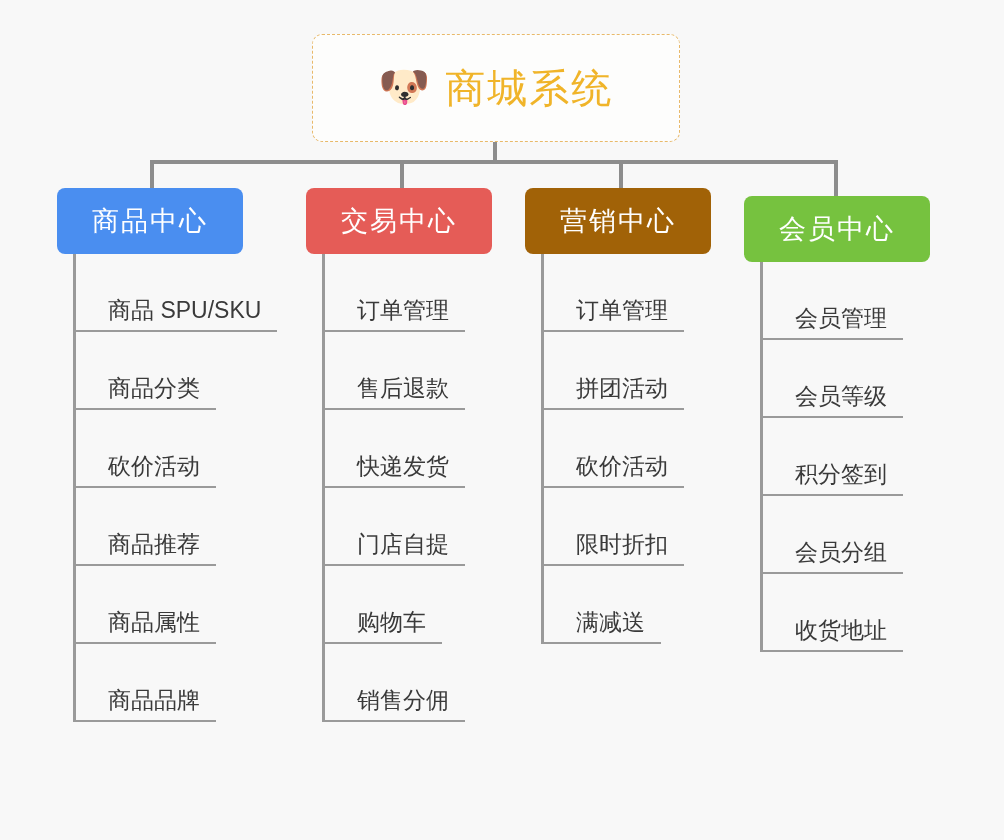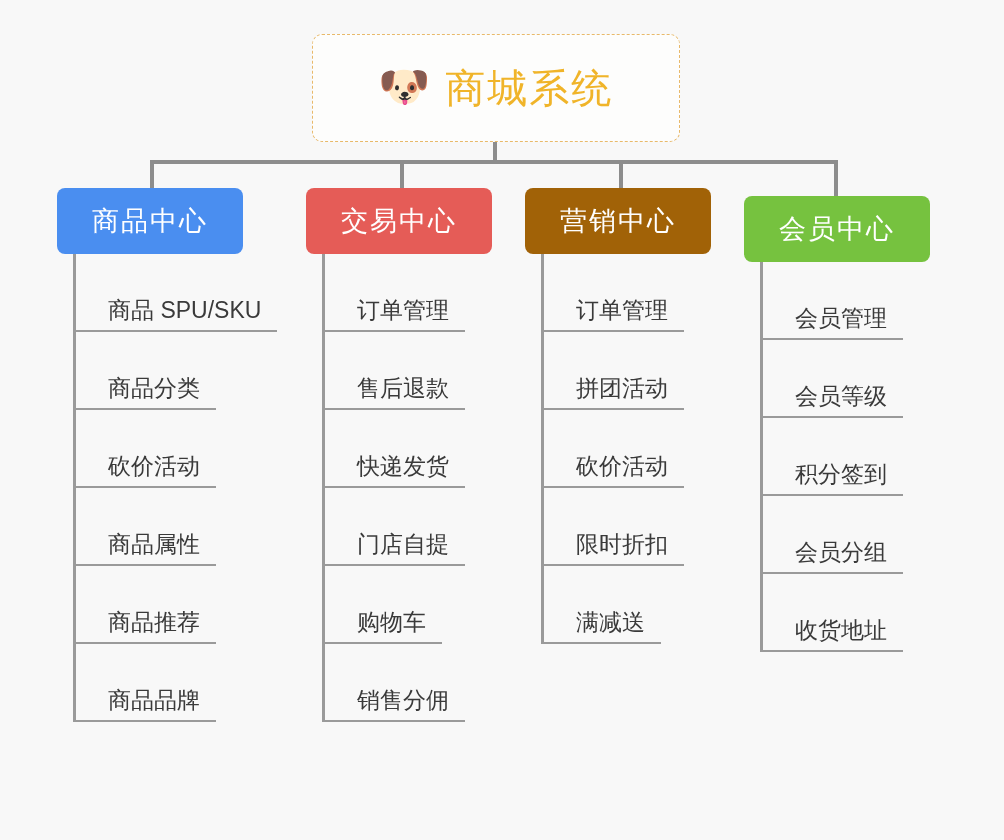--- a/index.html
+++ b/index.html
@@ -174,25 +174,25 @@
       </div>
       <div class="leaf-item">
         <span class="leaf-label">商品分类</span>
         <span class="leaf-rule" style="width: 140px;"></span>
       </div>
       <div class="leaf-item">
         <span class="leaf-label">砍价活动</span>
         <span class="leaf-rule" style="width: 140px;"></span>
       </div>
       <div class="leaf-item">
+        <span class="leaf-label">商品推荐</span>
+        <span class="leaf-rule" style="width: 140px;"></span>
+      </div>
+      <div class="leaf-item">
         <span class="leaf-label">商品属性</span>
-        <span class="leaf-rule" style="width: 140px;"></span>
-      </div>
-      <div class="leaf-item">
-        <span class="leaf-label">商品推荐</span>
         <span class="leaf-rule" style="width: 140px;"></span>
       </div>
       <div class="leaf-item">
         <span class="leaf-label">商品品牌</span>
         <span class="leaf-rule" style="width: 140px;"></span>
       </div>
     </div>
   </div>
 
   <div class="column c1">

